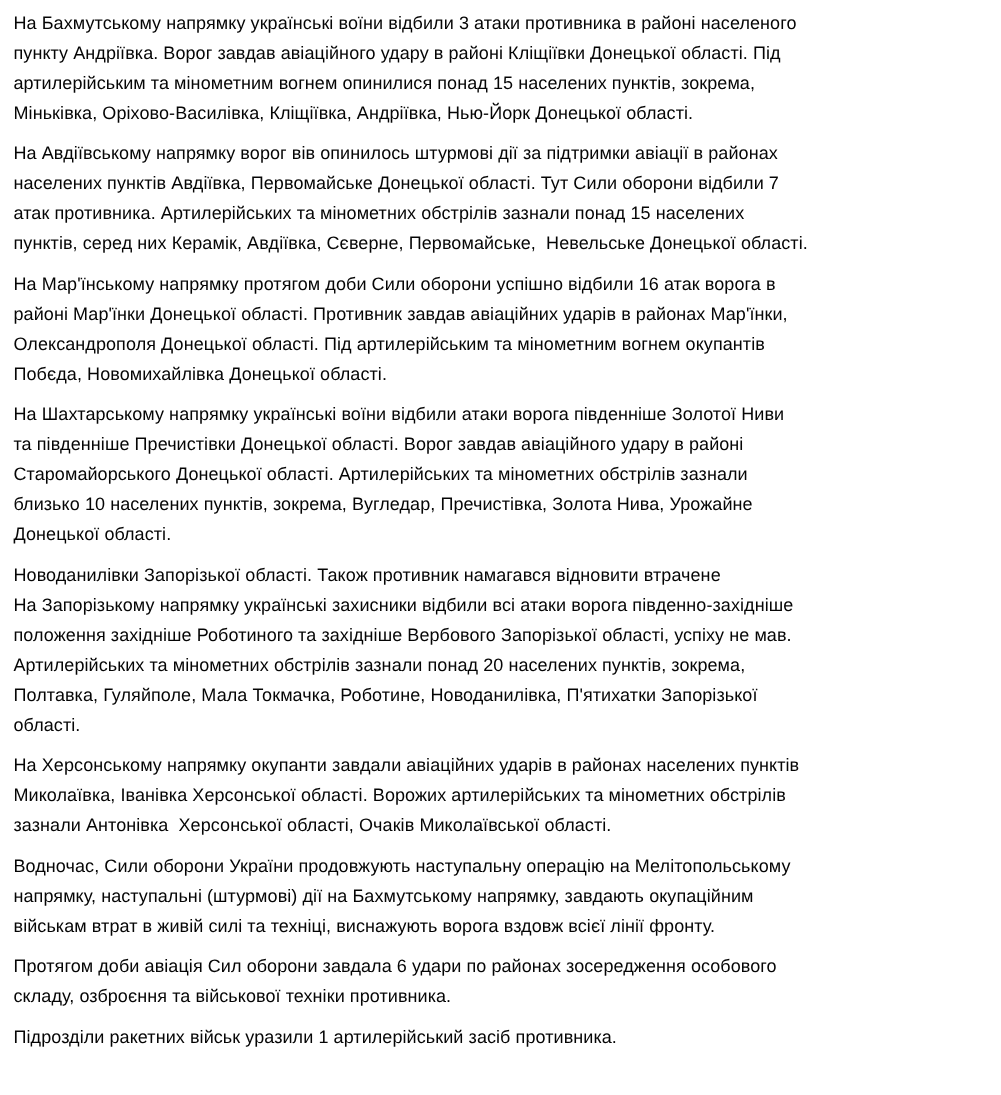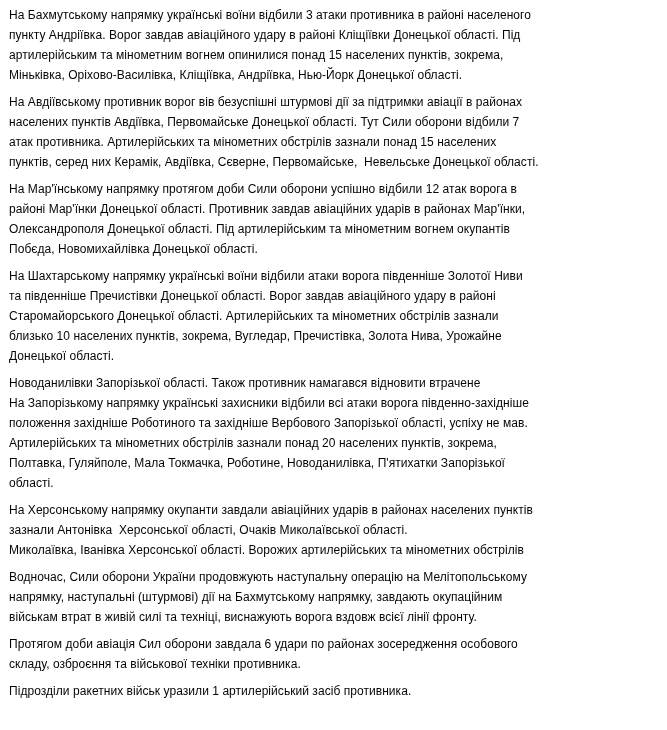--- a/index.html
+++ b/index.html
@@ -31,27 +31,27 @@
 <body style="background: rgb(255, 255, 255); color: rgb(5, 5, 5);">
 
 <div class="post">
     <div class="para">
       <div class="line">На Бахмутському напрямку українські воїни відбили 3 атаки противника в районі населеного</div>
       <div class="line">пункту Андріївка. Ворог завдав авіаційного удару в районі Кліщіївки Донецької області. Під</div>
       <div class="line">артилерійським та мінометним вогнем опинилися понад 15 населених пунктів, зокрема,</div>
       <div class="line">Міньківка, Оріхово-Василівка, Кліщіївка, Андріївка, Нью-Йорк Донецької області.</div>
     </div>
     <div class="para">
-      <div class="line">На Авдіївському противник ворог вів безуспішні штурмові дії за підтримки авіації в районах</div>
+      <div class="line">На Авдіївському напрямку ворог вів опинилось штурмові дії за підтримки авіації в районах</div>
       <div class="line">населених пунктів Авдіївка, Первомайське Донецької області. Тут Сили оборони відбили 7</div>
       <div class="line">атак противника. Артилерійських та мінометних обстрілів зазнали понад 15 населених</div>
       <div class="line">пунктів, серед них Керамік, Авдіївка, Сєверне, Первомайське,  Невельське Донецької області.</div>
     </div>
     <div class="para">
-      <div class="line">На Мар'їнському напрямку протягом доби Сили оборони успішно відбили 12 атак ворога в</div>
+      <div class="line">На Мар'їнському напрямку протягом доби Сили оборони успішно відбили 16 атак ворога в</div>
       <div class="line">районі Мар'їнки Донецької області. Противник завдав авіаційних ударів в районах Мар'їнки,</div>
       <div class="line">Олександрополя Донецької області. Під артилерійським та мінометним вогнем окупантів</div>
       <div class="line">Побєда, Новомихайлівка Донецької області.</div>
     </div>
     <div class="para">
       <div class="line">На Шахтарському напрямку українські воїни відбили атаки ворога південніше Золотої Ниви</div>
       <div class="line">та південніше Пречистівки Донецької області. Ворог завдав авіаційного удару в районі</div>
       <div class="line">Старомайорського Донецької області. Артилерійських та мінометних обстрілів зазнали</div>
       <div class="line">близько 10 населених пунктів, зокрема, Вугледар, Пречистівка, Золота Нива, Урожайне</div>
       <div class="line">Донецької області.</div>
@@ -59,22 +59,22 @@
     <div class="para">
       <div class="line">Новоданилівки Запорізької області. Також противник намагався відновити втрачене</div>
       <div class="line">На Запорізькому напрямку українські захисники відбили всі атаки ворога південно-західніше</div>
       <div class="line">положення західніше Роботиного та західніше Вербового Запорізької області, успіху не мав.</div>
       <div class="line">Артилерійських та мінометних обстрілів зазнали понад 20 населених пунктів, зокрема,</div>
       <div class="line">Полтавка, Гуляйполе, Мала Токмачка, Роботине, Новоданилівка, П'ятихатки Запорізької</div>
       <div class="line">області.</div>
     </div>
     <div class="para">
       <div class="line">На Херсонському напрямку окупанти завдали авіаційних ударів в районах населених пунктів</div>
+      <div class="line">Миколаївка, Іванівка Херсонської області. Ворожих артилерійських та мінометних обстрілів</div>
       <div class="line">зазнали Антонівка  Херсонської області, Очаків Миколаївської області.</div>
-      <div class="line">Миколаївка, Іванівка Херсонської області. Ворожих артилерійських та мінометних обстрілів</div>
     </div>
     <div class="para">
       <div class="line">Водночас, Сили оборони України продовжують наступальну операцію на Мелітопольському</div>
       <div class="line">напрямку, наступальні (штурмові) дії на Бахмутському напрямку, завдають окупаційним</div>
       <div class="line">військам втрат в живій силі та техніці, виснажують ворога вздовж всієї лінії фронту.</div>
     </div>
     <div class="para">
       <div class="line">Протягом доби авіація Сил оборони завдала 6 удари по районах зосередження особового</div>
       <div class="line">складу, озброєння та військової техніки противника.</div>
     </div>

